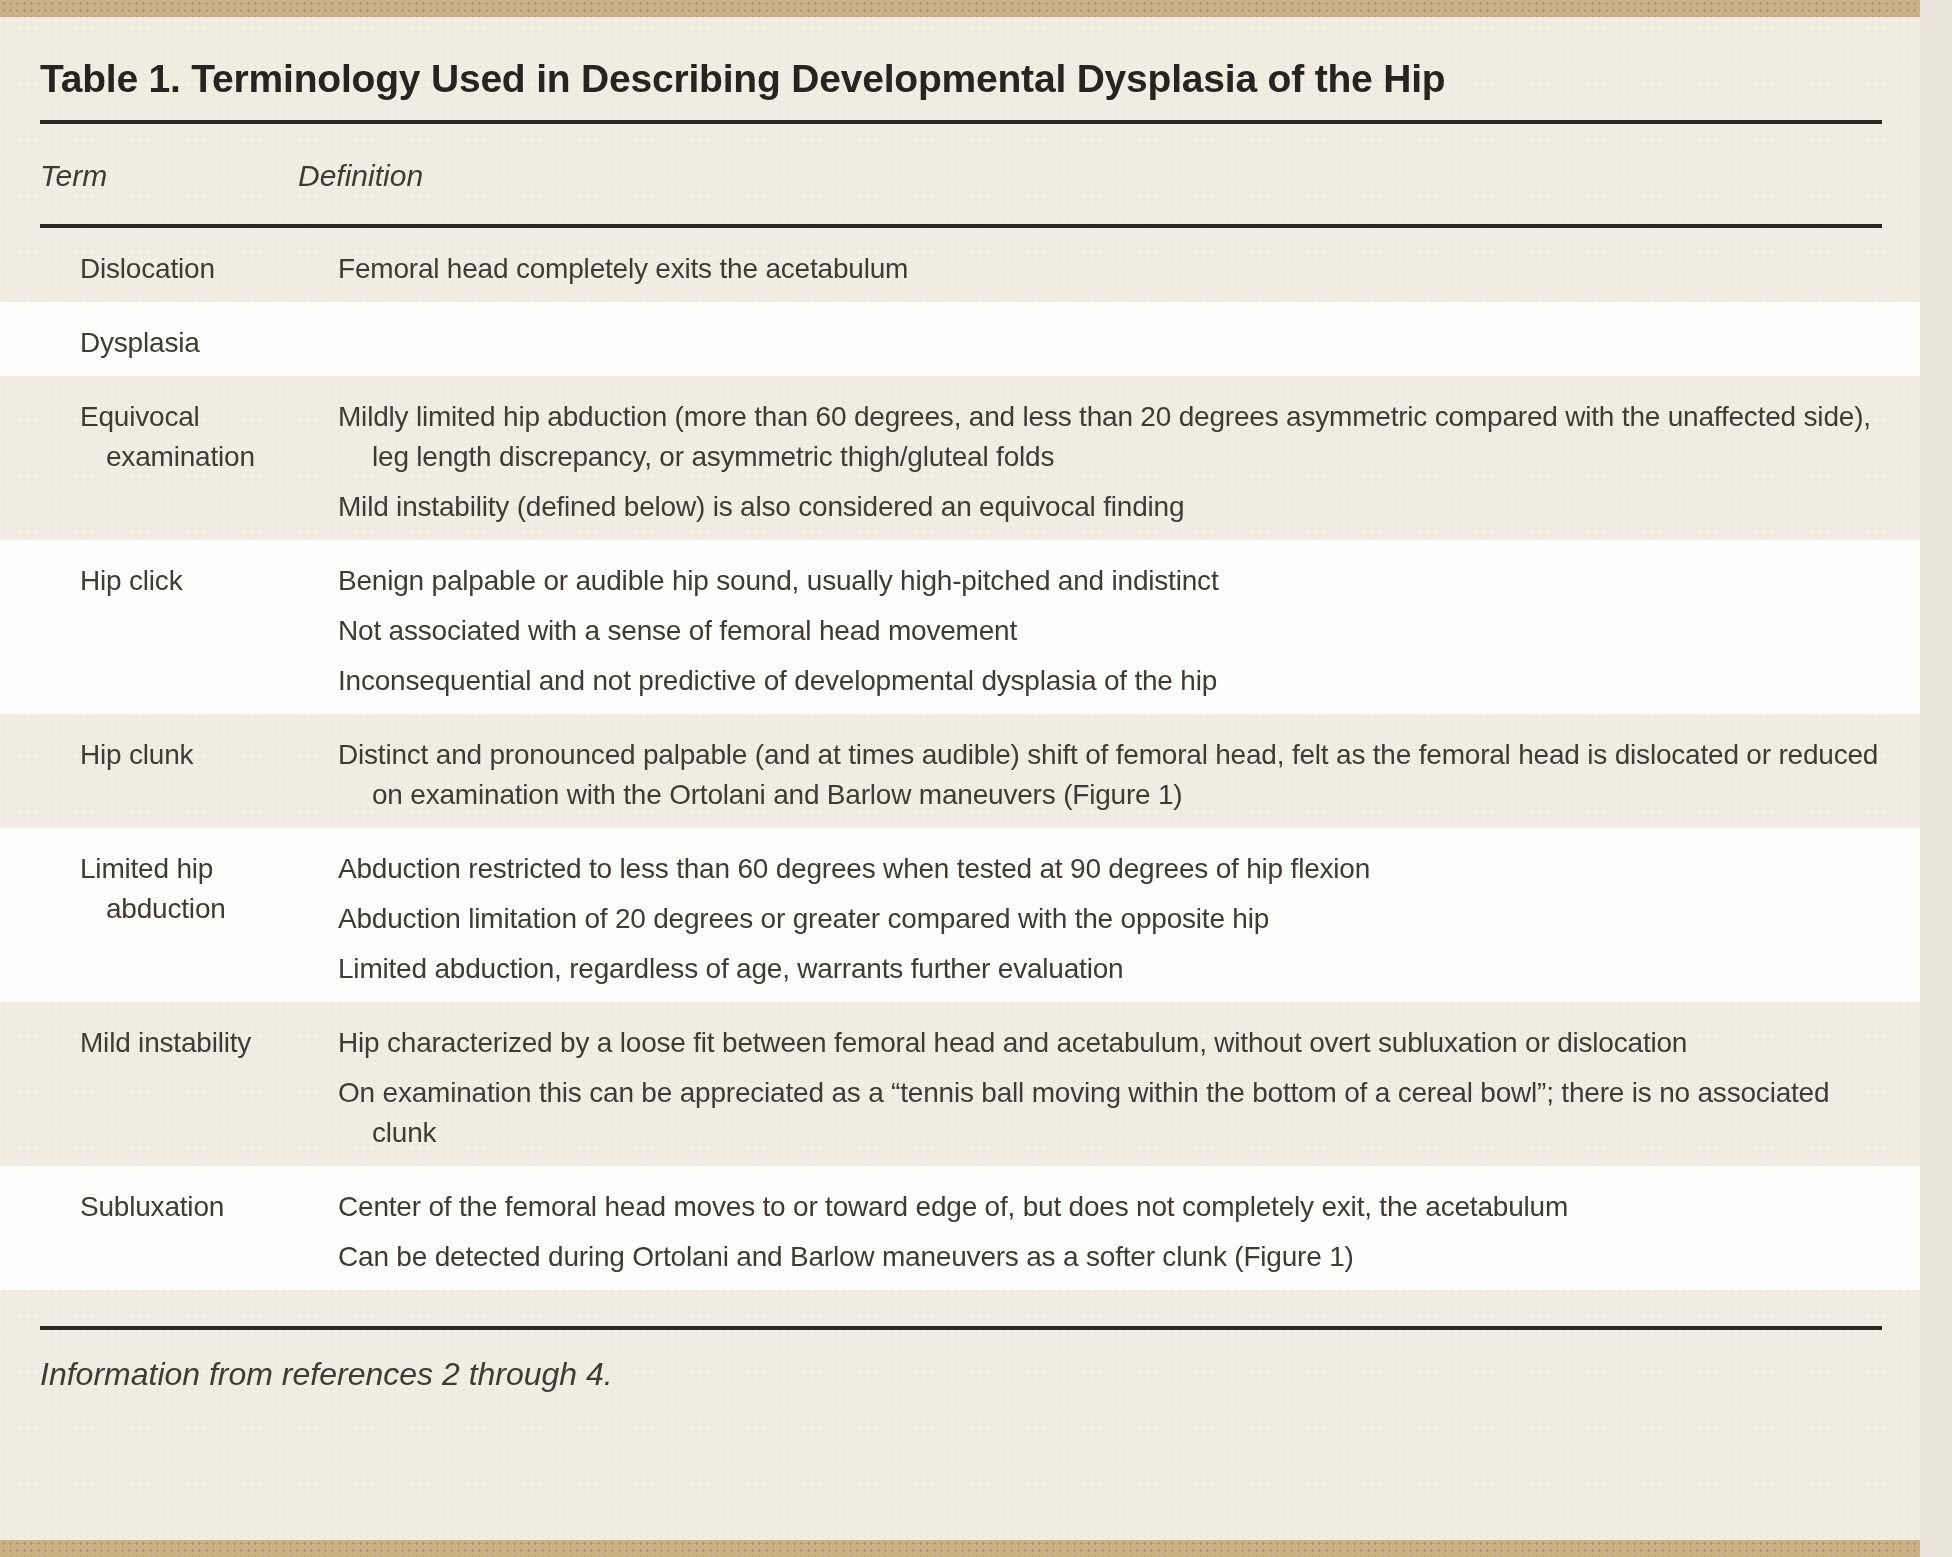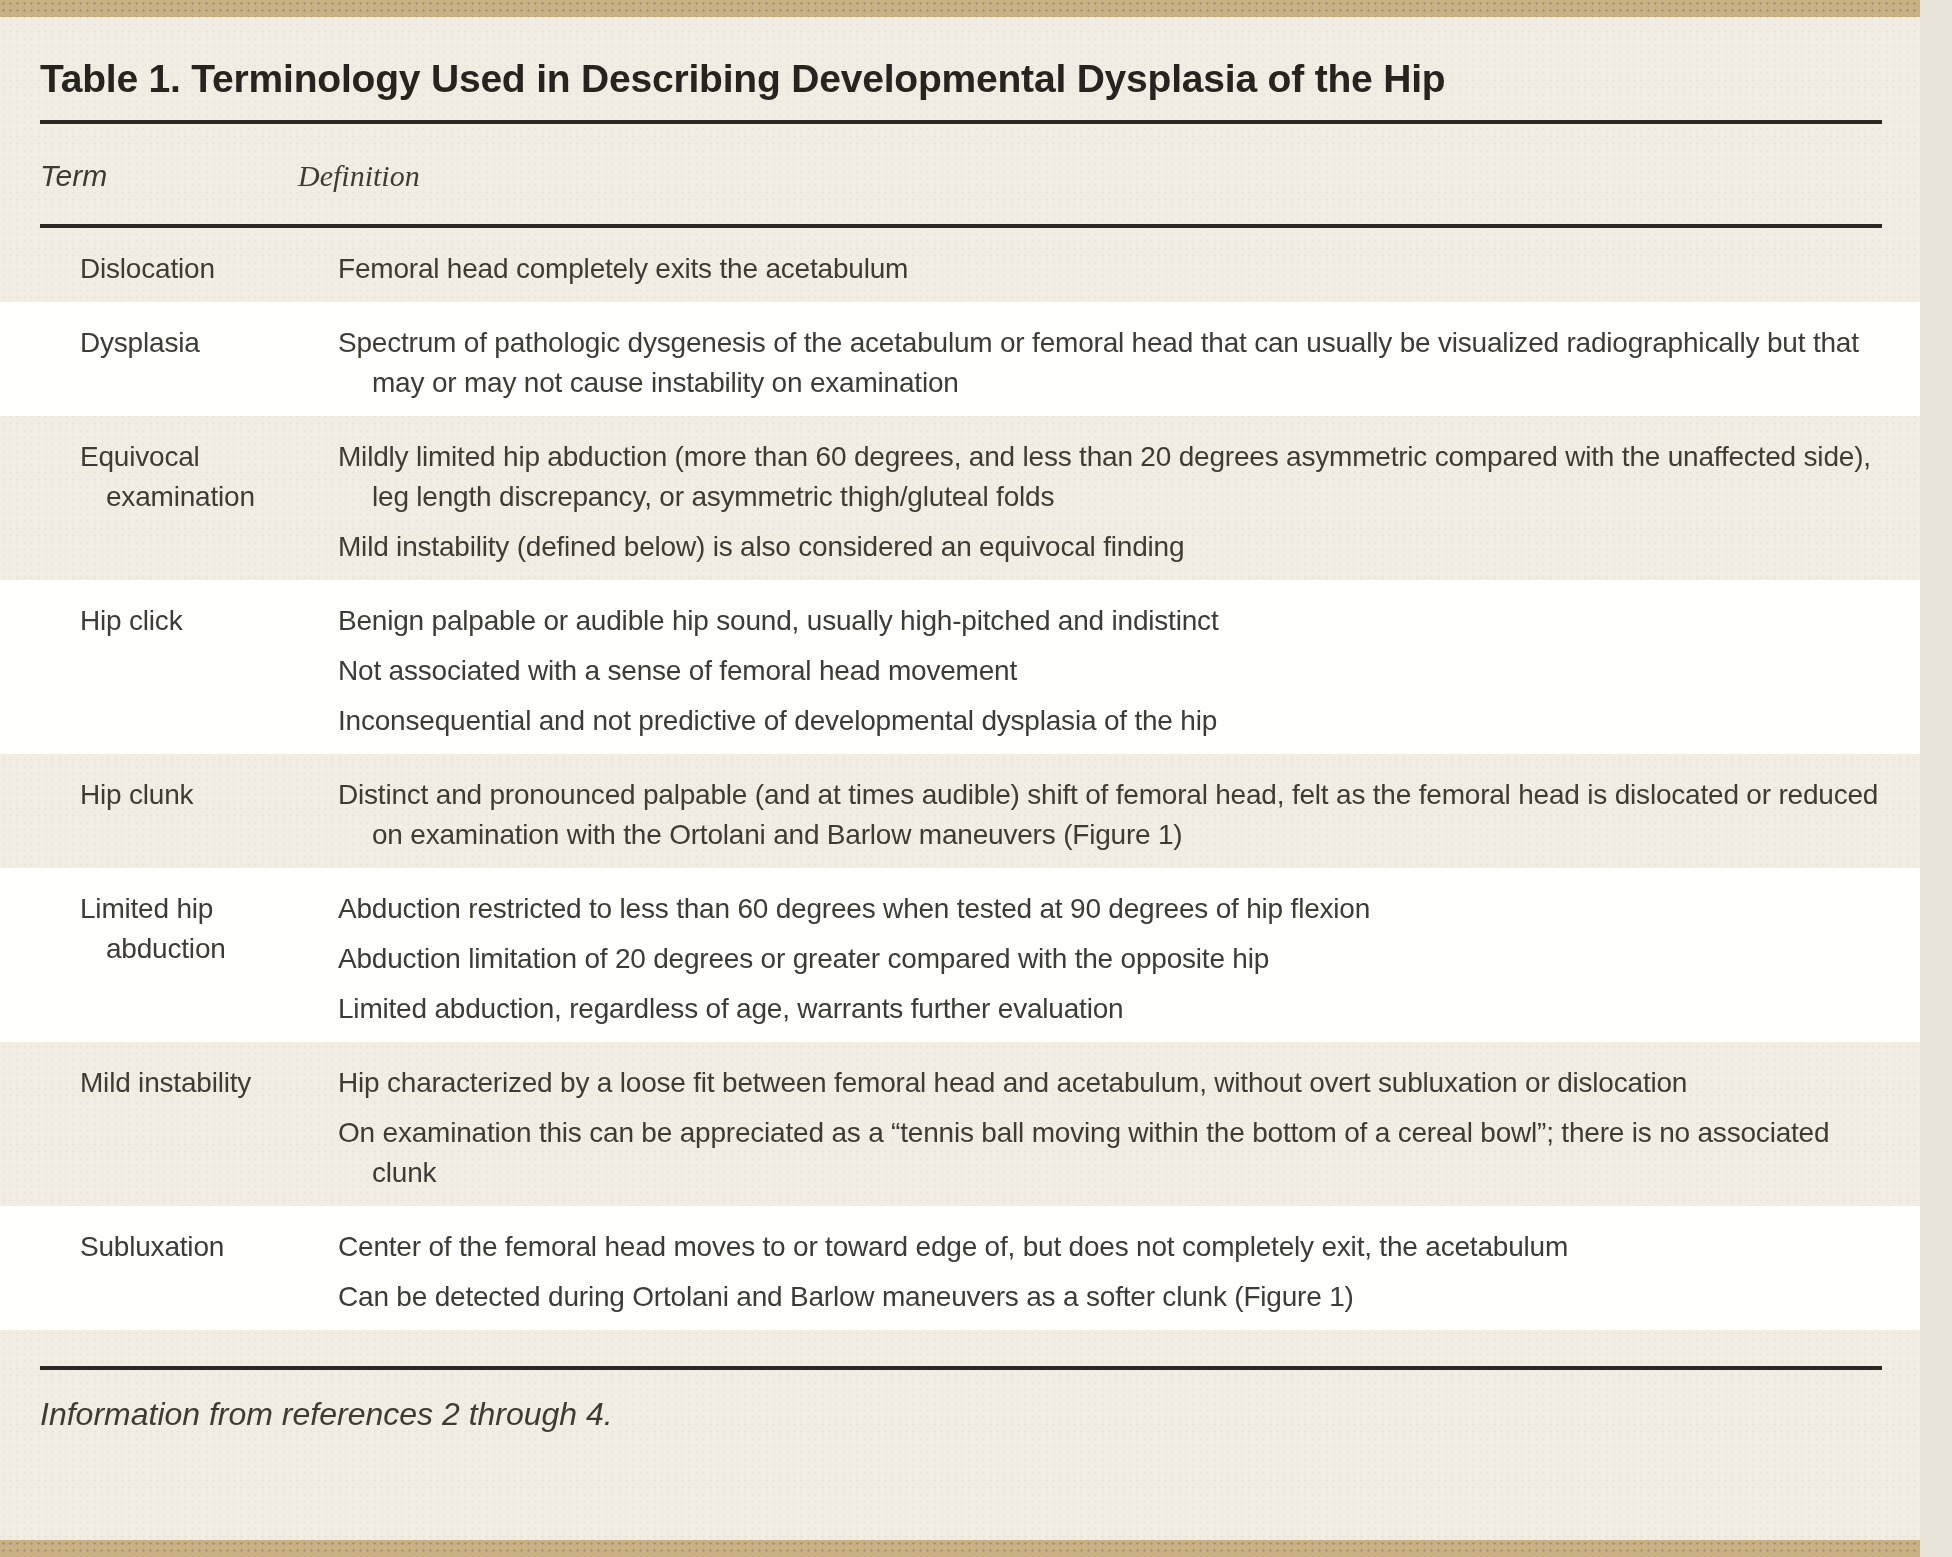--- a/index.html
+++ b/index.html
@@ -47,21 +47,21 @@
 
   .colheads {
     display: flex;
     font-style: italic;
     font-size: 30px;
     line-height: 36px;
     color: #3e3b35;
     padding: 34px 0 12px 0;
   }
   .colhead-term { flex: 0 0 258px; }
-  .colhead-def { flex: 1; font-family: Liberation Serif, serif; }
+  .colhead-def { flex: 1; }
 
   .rows {
     font-size: 28px;
     line-height: 40px;
     color: #3e3b35;
     letter-spacing: -0.2px;
   }
   .row {
     display: flex;
     padding: 21px 38px 13px 40px;
@@ -112,23 +112,20 @@
   <div class="rows">
   <div class="row">
     <div class="term">Dislocation</div>
     <div class="defs">
           <p class="def">Femoral head completely exits the acetabulum</p>
         </div>
   </div>
 
   <div class="row">
     <div class="term">Dysplasia</div>
-    <div class="defs">
-          <p class="def">Spectrum of pathologic dysgenesis of the acetabulum or femoral head that can usually be visualized radiographically but that may or may not cause instability on examination</p>
-        </div>
   </div>
 
   <div class="row">
     <div class="term">Equivocal examination</div>
     <div class="defs">
           <p class="def">Mildly limited hip abduction (more than 60 degrees, and less than 20 degrees asymmetric compared with the unaffected side), leg length discrepancy, or asymmetric thigh/gluteal folds</p>
           <p class="def">Mild instability (defined below) is also considered an equivocal finding</p>
         </div>
   </div>
 

